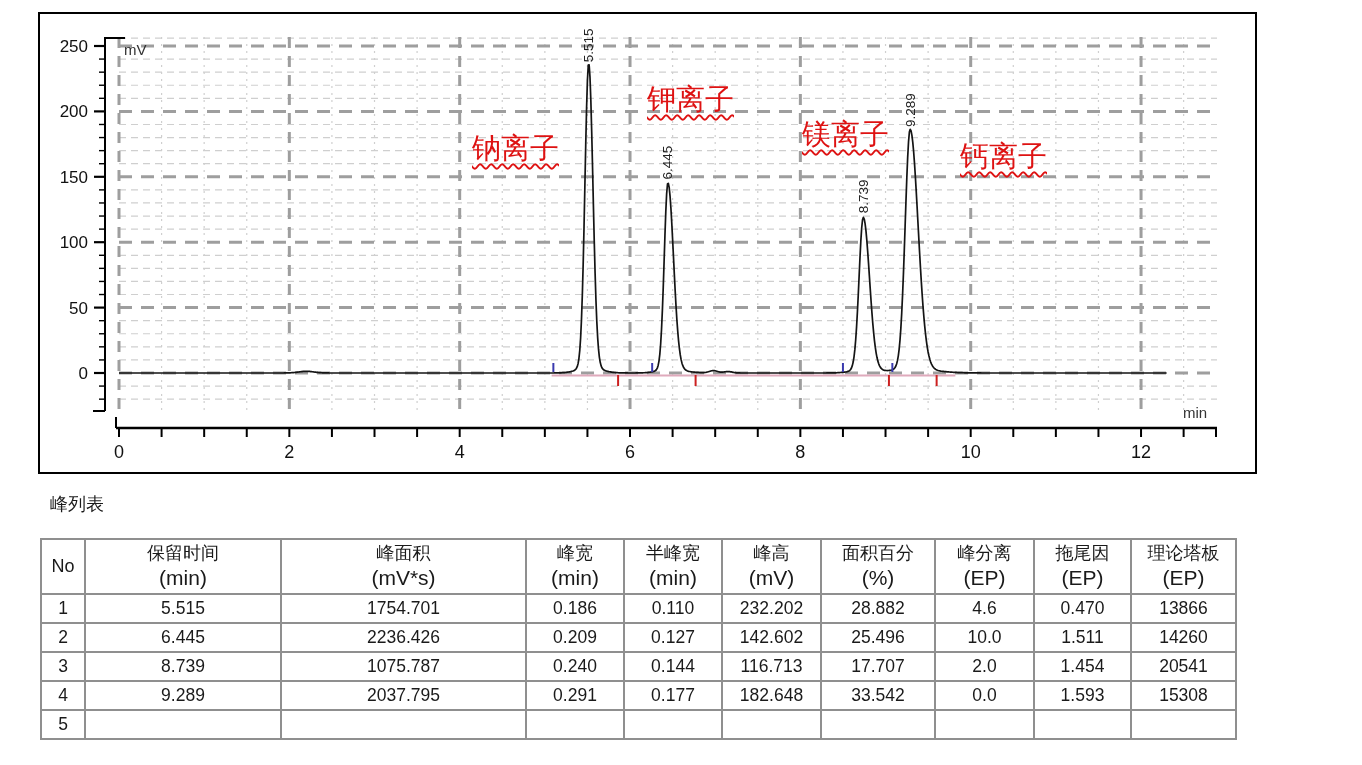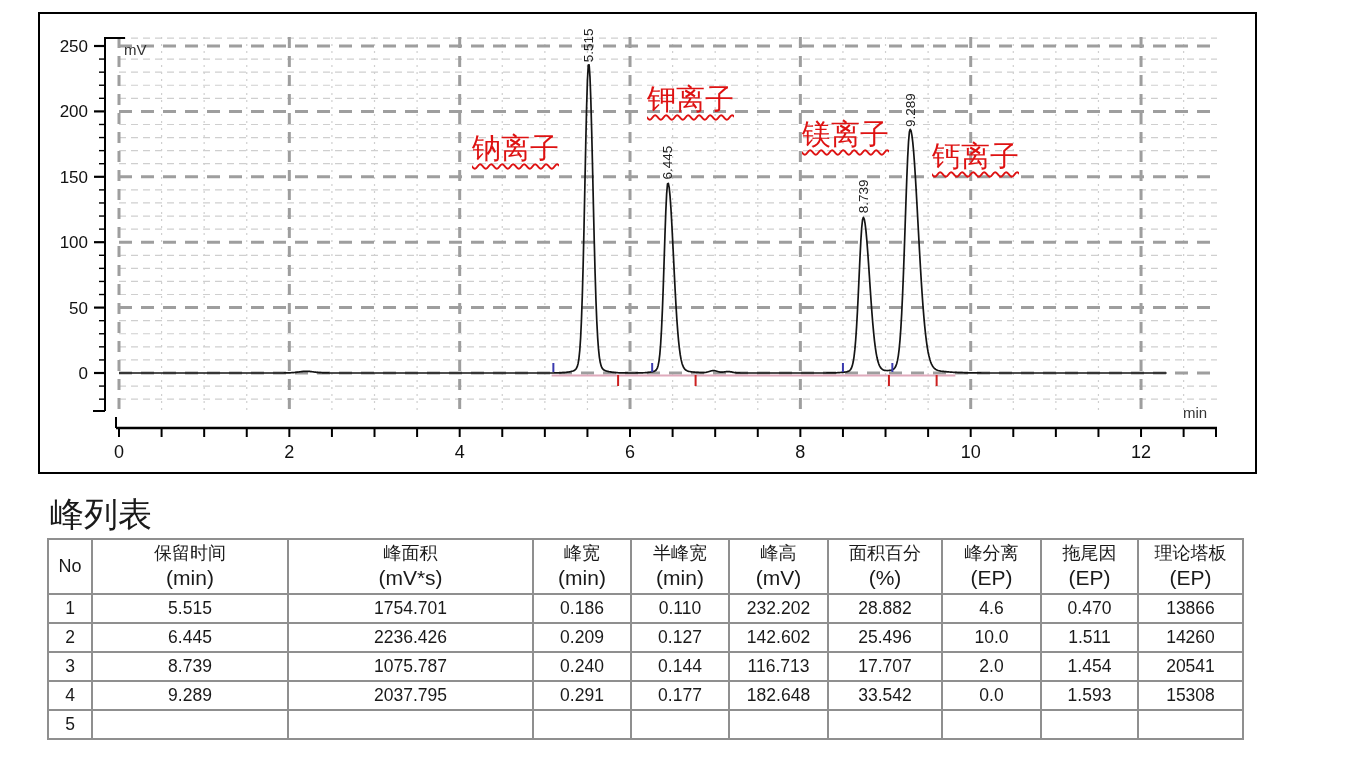--- a/index.html
+++ b/index.html
@@ -1,22 +1,22 @@
 <!DOCTYPE html>
 <html><head>
 <meta charset="utf-8">
 <style>
   html,body{margin:0;padding:0;background:#ffffff;}
   body{width:1362px;height:765px;position:relative;font-family:"Liberation Sans",sans-serif;overflow:hidden;}
   .chart-frame{position:absolute;left:38px;top:12px;width:1219px;height:462px;border:2px solid #000;box-sizing:border-box;background:#fff;}
   .chart-frame svg{position:absolute;left:0;top:0;}
   .ion-label{position:absolute;color:#de1212;font-family:"DejaVu Serif",serif;font-size:29px;line-height:1.1;white-space:nowrap;
              text-decoration:underline wavy #de1212;text-decoration-thickness:1.5px;text-underline-offset:5px;}
-  .table-title{position:absolute;left:50px;top:492px;font-family:"DejaVu Serif",serif;font-size:34px;color:#1a1a1a;}
-  table.peaks{position:absolute;left:47px;top:538px;width:1195px;border-collapse:collapse;table-layout:fixed;background:#fff;}
+  .table-title{position:absolute;left:50px;top:492px;font-family:"DejaVu Serif",serif;font-size:18px;color:#1a1a1a;}
+  table.peaks{position:absolute;left:40px;top:538px;width:1195px;border-collapse:collapse;table-layout:fixed;background:#fff;}
   table.peaks th,table.peaks td{border:2px solid #8f8f8f;text-align:center;color:#1a1a1a;overflow:hidden;white-space:nowrap;}
   table.peaks th{font-weight:normal;font-size:18px;line-height:1.25;height:51px;vertical-align:middle;padding:1px 0;}
   table.peaks th .unit{font-size:21px;}
   table.peaks td{font-size:17.5px;height:27px;padding:0 2px;}
 </style>
 </head>
 <body>
 
 <div class="chart-frame">
   <svg id="chart-svg" width="1215" height="458">
@@ -162,21 +162,21 @@
       <text x="1143" y="404" font-size="15" text-anchor="start" fill="#333" font-family="&quot;Liberation Sans&quot;,sans-serif">min</text>
       <text font-size="13.5" text-anchor="start" fill="#222" font-family="&quot;Liberation Sans&quot;,sans-serif" transform="translate(553.2 48.3) rotate(-90)">5.515</text>
       <text font-size="13.5" text-anchor="start" fill="#222" font-family="&quot;Liberation Sans&quot;,sans-serif" transform="translate(632.4 165.5) rotate(-90)">6.445</text>
       <text font-size="13.5" text-anchor="start" fill="#222" font-family="&quot;Liberation Sans&quot;,sans-serif" transform="translate(827.8 199.3) rotate(-90)">8.739</text>
       <text font-size="13.5" text-anchor="start" fill="#222" font-family="&quot;Liberation Sans&quot;,sans-serif" transform="translate(874.6 113.1) rotate(-90)">9.289</text>
     </svg>
   <div id="annotation-layer">
       <div class="ion-label" style="left: 432px; top: 119px;">钠离子</div>
       <div class="ion-label" style="left: 607px; top: 72px; font-family: Liberation Mono, monospace;">钾离子</div>
       <div class="ion-label" style="left: 762px; top: 105px;">镁离子</div>
-      <div class="ion-label" style="left: 892px; top: 127px; text-align: right;">钙离子</div>
+      <div class="ion-label" style="left: 920px; top: 127px; text-align: right;">钙离子</div>
     </div>
 </div>
 
 <div class="table-title">峰列表</div>
 
 <table class="peaks">
   <colgroup>
     <col style="width:44px">
       <col style="width:196px">
       <col style="width:245px">

